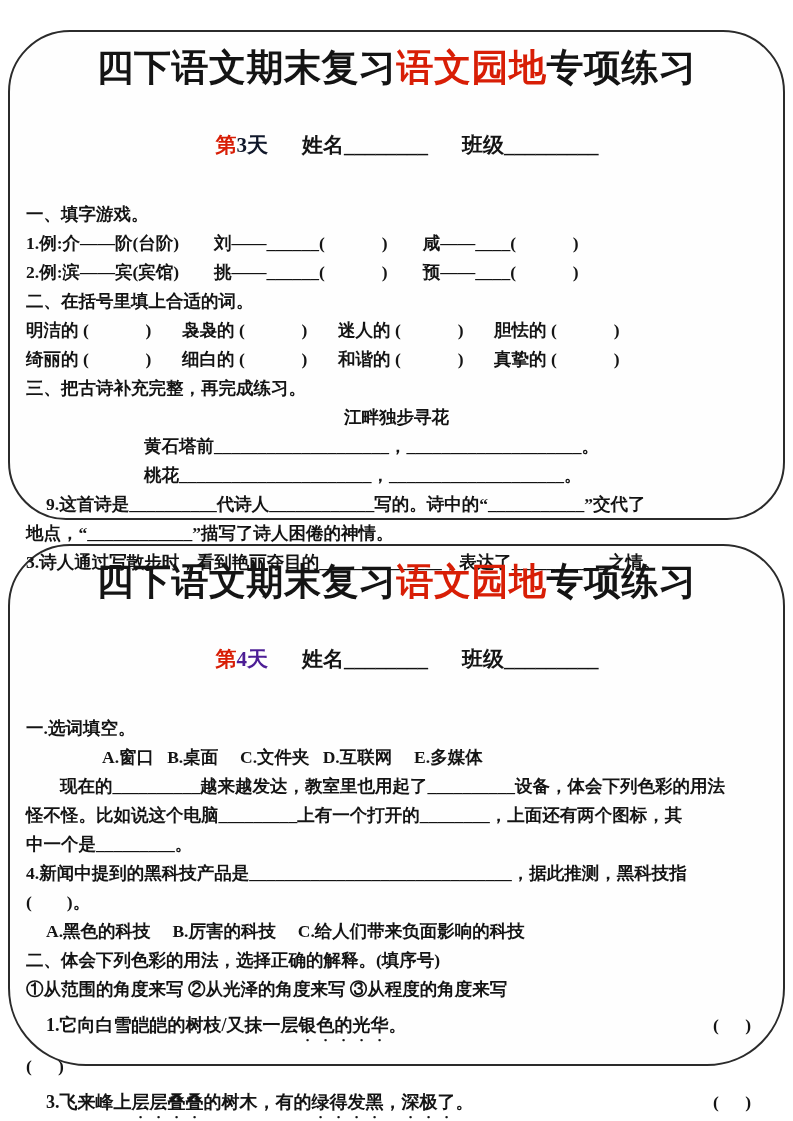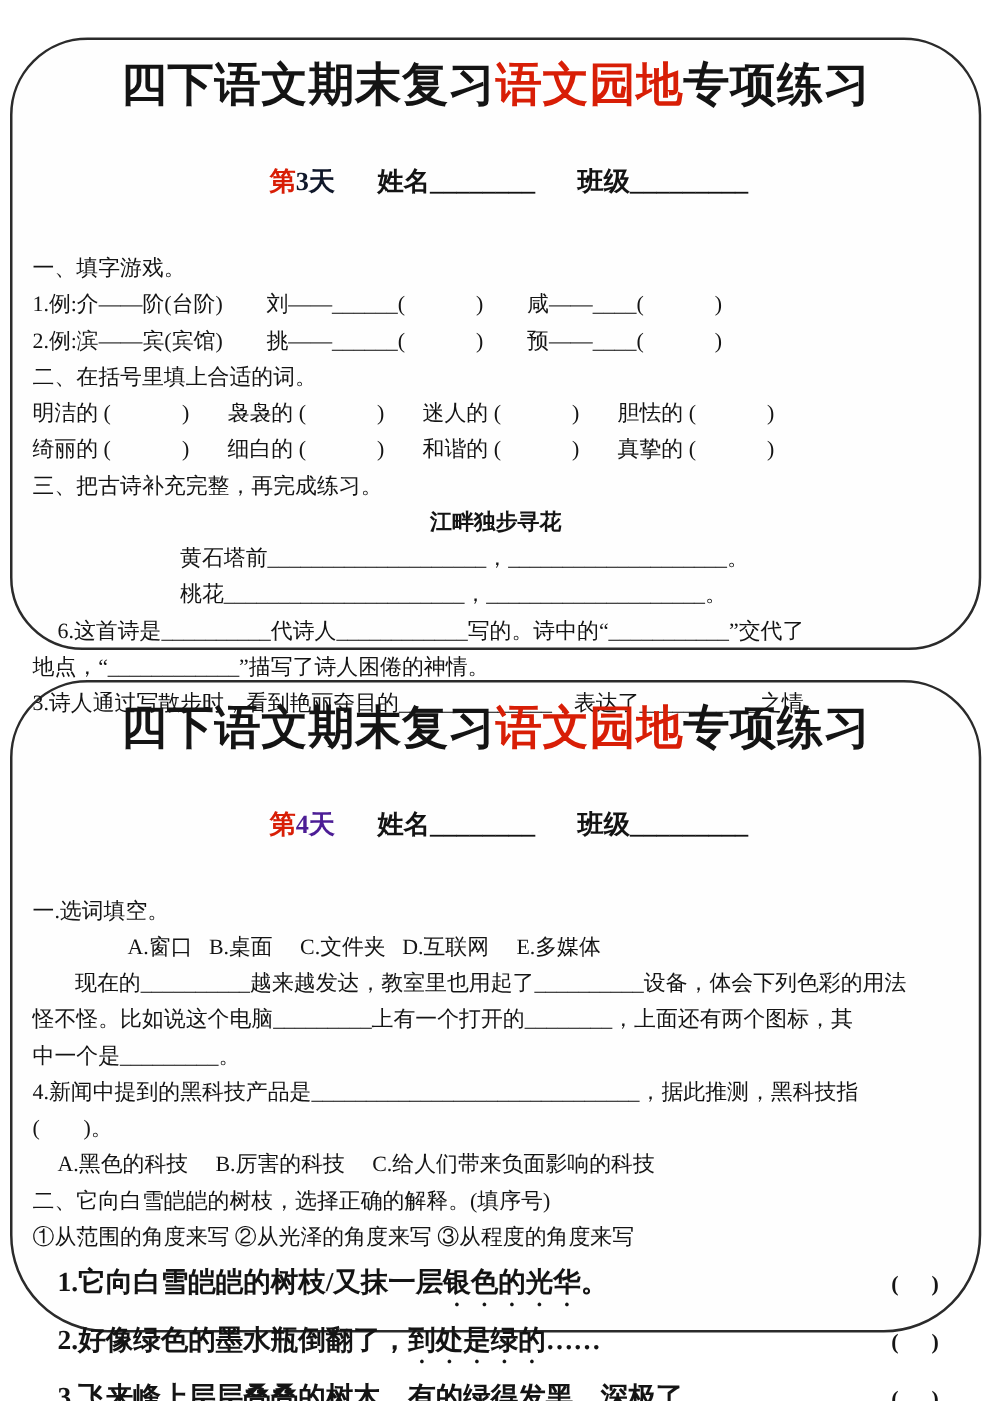--- a/index.html
+++ b/index.html
@@ -42,36 +42,36 @@
     font-size:21px;
     font-weight:bold;
     line-height:34px;
     margin-top:2px;
     white-space:pre;
   }
   .subtitle .gap{display:inline-block;width:34px;}
   .body-lines{margin-top:4px;}
   .line{
     font-size:17.5px;
-    font-weight:400;
+    font-weight:700;
     line-height:29px;
     white-space:pre-wrap;
   }
   .indent-1{padding-left:20px;}
   .indent-2{padding-left:34px;}
   .indent-poem{padding-left:118px;}
   .centered{text-align:center;font-weight:bold;}
   .item-row{
     display:flex;
     justify-content:space-between;
     align-items:baseline;
     margin-top:7px;
   }
   .item-row .left{
-    font-size:22px;font-weight:600;line-height:29px;white-space:pre-wrap;padding-left:20px;
+    font-size:18px;font-weight:600;line-height:29px;white-space:pre-wrap;padding-left:20px;
   }
   .item-row .right{
     font-size:17.5px;font-weight:600;line-height:29px;white-space:pre;padding-right:16px;
   }
   .emph{
     -webkit-text-emphasis:dot;
     -webkit-text-emphasis-position:under right;
     text-emphasis:dot;
     text-emphasis-position:under right;
   }
@@ -90,21 +90,21 @@
     <div class="line">一、填字游戏。</div>
     <div class="line">1.例:介——阶(台阶)        刘——______(             )        咸——____(             )</div>
     <div class="line">2.例:滨——宾(宾馆)        挑——______(             )        预——____(             )</div>
     <div class="line">二、在括号里填上合适的词。</div>
     <div class="line">明洁的 (             )       袅袅的 (             )       迷人的 (             )       胆怯的 (             )</div>
     <div class="line">绮丽的 (             )       细白的 (             )       和谐的 (             )       真挚的 (             )</div>
     <div class="line">三、把古诗补充完整，再完成练习。</div>
     <div class="line centered">江畔独步寻花</div>
     <div class="line indent-poem">黄石塔前____________________，____________________。</div>
     <div class="line indent-poem">桃花______________________，____________________。</div>
-    <div class="line indent-1">6.这首诗是__________代诗人____________写的。诗中的“___________”交代了</div>
+    <div class="line indent-1">9.这首诗是__________代诗人____________写的。诗中的“___________”交代了</div>
     <div class="line">地点，“____________”描写了诗人困倦的神情。</div>
     <div class="line">3.诗人通过写散步时，看到艳丽夺目的______________，表达了___________之情。</div>
   </div>
 </div>
 
 <div class="panel panel-2">
   <div class="sheet-title">
     <span>四下语文期末复习</span><span style="color: rgb(216, 30, 6);">语文园地</span><span>专项练习</span>
   </div>
   <div class="subtitle">
@@ -112,28 +112,27 @@
   </div>
   <div class="body-lines">
     <div class="line">一.选词填空。</div>
     <div class="line" style="padding-left:76px">A.窗口   B.桌面     C.文件夹   D.互联网     E.多媒体</div>
     <div class="line indent-2">现在的__________越来越发达，教室里也用起了__________设备，体会下列色彩的用法</div>
     <div class="line">怪不怪。比如说这个电脑_________上有一个打开的________，上面还有两个图标，其</div>
     <div class="line">中一个是_________。</div>
     <div class="line">4.新闻中提到的黑科技产品是______________________________，据此推测，黑科技指</div>
     <div class="line">(        )。</div>
     <div class="line indent-1">A.黑色的科技     B.厉害的科技     C.给人们带来负面影响的科技</div>
-    <div class="line">二、它向白雪皑皑的树枝，选择正确的解释。(填序号)</div>
+    <div class="line">二、体会下列色彩的用法，选择正确的解释。(填序号)</div>
     <div class="line">①从范围的角度来写 ②从光泽的角度来写 ③从程度的角度来写</div>
     <div class="item-row">
       <span class="left"><span>1.它向白雪皑皑的树枝/又抹一层</span><span class="emph">银色的光华</span><span>。</span></span>
       <span class="right">(      )</span>
     </div>
     <div class="item-row">
-      <span class="left"><span>2.好像绿色的墨水瓶倒翻了，</span><span class="emph">到处是绿的……</span></span>
       <span class="right">(      )</span>
     </div>
     <div class="item-row">
       <span class="left"><span>3.飞来峰上</span><span class="emph">层层叠叠</span><span>的树木，有的</span><span class="emph">绿得发黑</span><span>，</span><span class="emph">深极了</span><span>。</span></span>
       <span class="right">(      )</span>
     </div>
   </div>
 </div>
 
 </body></html>

